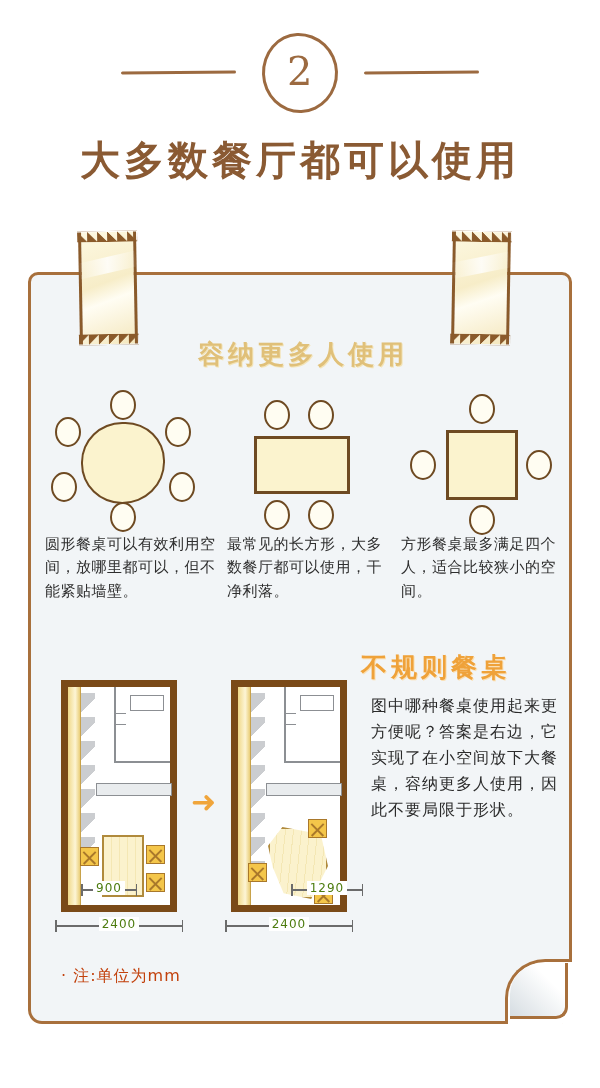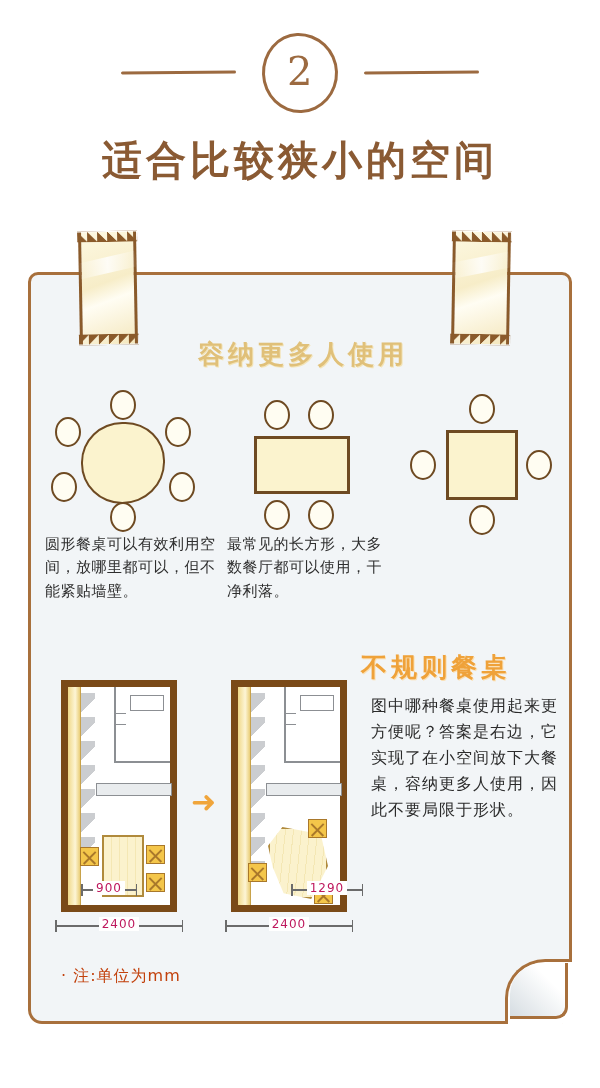--- a/index.html
+++ b/index.html
@@ -311,21 +311,21 @@
     left: 30px; top: 140px;
     width: 60px; height: 72px;
     background: repeating-linear-gradient(96deg,#fbf2cd 0 7px,#f4e7b4 7px 8px);
     border: 2px solid #b08a3c;
     clip-path: polygon(24% 0%, 88% 10%, 100% 54%, 72% 100%, 26% 92%, 8% 56%, 0% 26%);
   }
 
   .dim {
     position: absolute;
     height: 18px;
-    color: #be185d;
+    color: #4d7c0f;
     font-size: 12px;
     font-family: "DejaVu Sans", sans-serif;
     text-align: center;
     letter-spacing: 1px;
   }
   .dim .bar {
     position: absolute;
     left: 0; top: 9px;
     width: 100%; height: 1.5px;
     background: #6b6b6b;
@@ -384,21 +384,21 @@
 <body>
 
 <div class="header">
   <div class="badge-row">
     <div class="rule left"></div>
     <div class="badge-circle">
       <span>2</span>
     </div>
     <div class="rule right"></div>
   </div>
-  <div class="main-title">适合比较狭小的空间</div>
+  <div class="main-title">大多数餐厅都可以使用</div>
 </div>
 
 <div class="paper-wrap">
   <div class="paper">
     <div class="curl"></div>
 
     <div class="sec-head shapes">容纳更多人使用</div>
 
     <div class="shape-row">
 
@@ -424,20 +424,21 @@
         <div class="tbl-square"></div>
         <div class="chair" style="left:75px;  top:4px;"></div>
         <div class="chair" style="left:16px;  top:60px;"></div>
         <div class="chair" style="left:132px; top:60px;"></div>
         <div class="chair" style="left:75px;  top:115px;"></div>
       </div>
     </div>
 
     <div class="caption c2">最常见的长方形，大多数餐厅都可以使用，干净利落。</div>
     <div class="caption c1">圆形餐桌可以有效利用空间，放哪里都可以，但不能紧贴墙壁。</div>
+    <div class="caption c3">方形餐桌最多满足四个人，适合比较狭小的空间。</div>
 
     <div class="sec-head irregular">不规则餐桌</div>
 
     <div class="plans">
 
       <div class="plan left">
         <div class="room">
           <div class="curtain"></div>
           <div class="zigzag"></div>
           <div class="bed-box">

